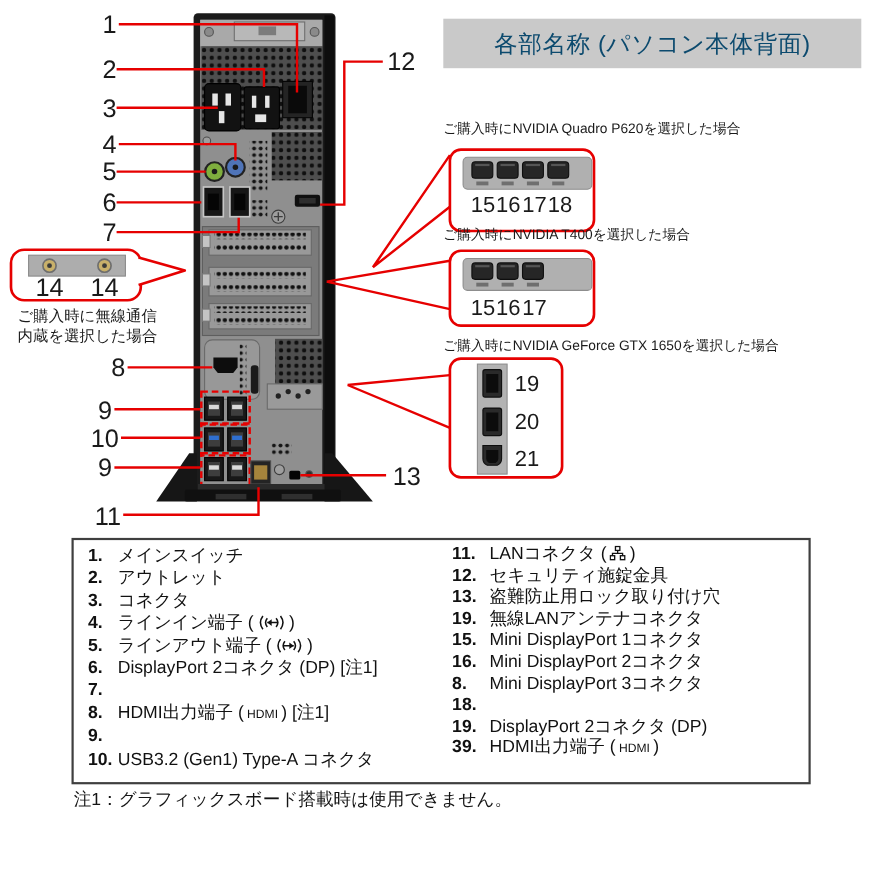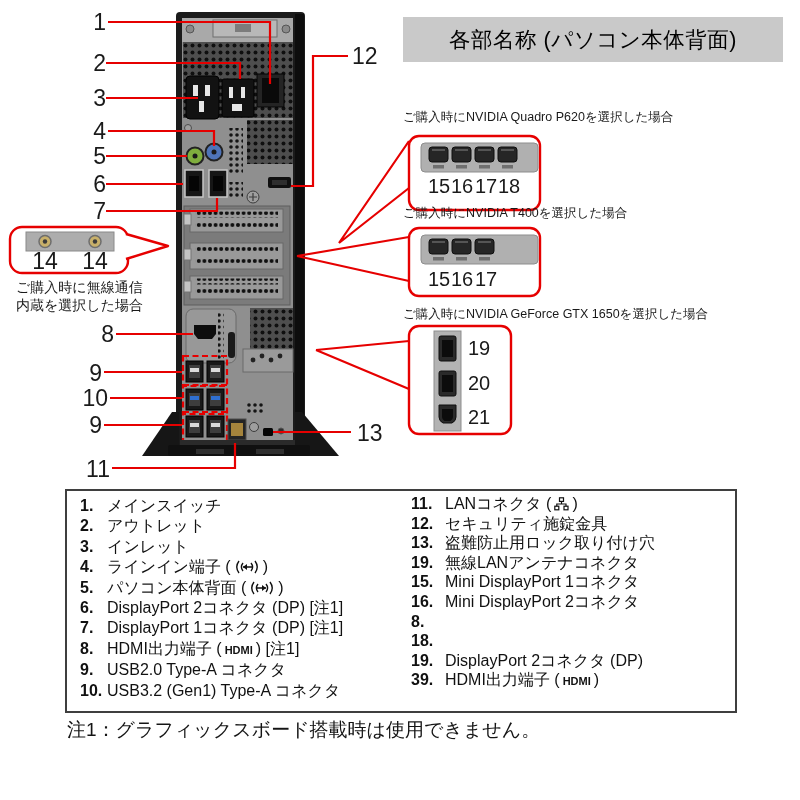--- a/index.html
+++ b/index.html
@@ -1,40 +1,40 @@
 <!DOCTYPE html>
 <html><head>
 <meta charset="utf-8">
 <style>
   html,body{margin:0;padding:0;background:#fff;}
   body{width:800px;height:800px;position:relative;overflow:hidden;
        font-family:"Liberation Sans","DejaVu Sans",sans-serif;color:#111;}
   .stage{position:absolute;inset:0;}
   .title{position:absolute;left:403px;top:17px;width:380px;height:45px;
          background:#c9c9c9;display:flex;align-items:center;justify-content:center;
-         font-size:21.5px;color:#000000;letter-spacing:.5px;}
+         font-size:21.5px;color:#0c4a6e;letter-spacing:.5px;}
   svg.diagram{position:absolute;left:0;top:0;}
   svg text{font-family:"Liberation Sans","DejaVu Sans",sans-serif;fill:#1a1a1a;}
   text.dn{font-size:23px;}
   text.gn{font-size:20px;}
   text.glabel{font-size:12.5px;}
   text.wnote{font-size:14px;}
   .legend{position:absolute;left:65px;top:489px;width:672px;height:224px;
           border:2px solid #3f3f3f;box-sizing:border-box;background:#fff;}
   .col{position:absolute;top:5px;}
   .col.left{left:13px;}
   .col.right{left:344px;top:3px;}
   .lrow{display:flex;align-items:baseline;font-size:16px;line-height:20.4px;white-space:nowrap;}
   .col.right .lrow{line-height:19.6px;}
   .num{font-weight:bold;min-width:27px;flex:none;}
   .col.right .num{min-width:34px;}
   .txt{display:inline;}
   .inline-icon{display:inline-block;vertical-align:-2px;margin:0 3px;}
-  .hdmi{font-weight:700;font-size:11px;letter-spacing:0;margin:0 3px;}
-  .footnote{position:absolute;left:67px;top:717px;font-size:19px;color:#141414;}
+  .hdmi{font-weight:400;font-size:11px;letter-spacing:0;margin:0 3px;}
+  .footnote{position:absolute;left:67px;top:717px;font-size:16px;color:#141414;}
 </style>
 </head>
 <body>
 
 <div class="stage">
 
   <div class="title">各部名称 (パソコン本体背面)</div>
 
   <svg class="diagram" width="800" height="490" viewBox="0 0 800 490">
     <defs>
@@ -309,51 +309,49 @@
       <div class="lrow">
           <b class="num">1.</b>
           <span class="txt">メインスイッチ</span>
         </div>
       <div class="lrow">
           <b class="num">2.</b>
           <span class="txt">アウトレット</span>
         </div>
       <div class="lrow">
           <b class="num">3.</b>
-          <span class="txt">インレット</span>
+          <span class="txt">コネクタ</span>
         </div>
       <div class="lrow">
           <b class="num">4.</b>
           <span class="txt"><span>ラインイン端子 (</span><svg class="inline-icon" width="26" height="14" viewBox="0 0 26 14">
               <path d="M5,1 Q0.5,7 5,13 M9,3 Q5.8,7 9,11 M21,1 Q25.5,7 21,13 M17,3 Q20.2,7 17,11 M9,7 H18" stroke="#111" stroke-width="1.4" fill="none"></path>
               <path d="M13,4 L9,7 L13,10 z" fill="#111"></path>
             </svg><span>)</span></span>
         </div>
       <div class="lrow">
           <b class="num">5.</b>
-          <span class="txt"><span>パソコン本体背面 (</span><svg class="inline-icon" width="26" height="14" viewBox="0 0 26 14">
+          <span class="txt"><span>ラインアウト端子 (</span><svg class="inline-icon" width="26" height="14" viewBox="0 0 26 14">
               <path d="M5,1 Q0.5,7 5,13 M9,3 Q5.8,7 9,11 M21,1 Q25.5,7 21,13 M17,3 Q20.2,7 17,11 M8,7 H17" stroke="#111" stroke-width="1.4" fill="none"></path>
               <path d="M13,4 L17,7 L13,10 z" fill="#111"></path>
             </svg><span>)</span></span>
         </div>
       <div class="lrow">
           <b class="num">6.</b>
           <span class="txt">DisplayPort 2コネクタ (DP) [注1]</span>
         </div>
       <div class="lrow">
           <b class="num">7.</b>
-          <span class="txt">DisplayPort 1コネクタ (DP) [注1]</span>
         </div>
       <div class="lrow">
           <b class="num">8.</b>
           <span class="txt"><span>HDMI出力端子 (</span><span class="hdmi">HDMI</span><span>) [注1]</span></span>
         </div>
       <div class="lrow">
           <b class="num">9.</b>
-          <span class="txt">USB2.0 Type-A コネクタ</span>
         </div>
       <div class="lrow">
           <b class="num">10.</b>
           <span class="txt">USB3.2 (Gen1) Type-A コネクタ</span>
         </div>
     </div>
     <div class="col right">
       <div class="lrow">
           <b class="num">11.</b>
           <span class="txt"><span>LANコネクタ (</span><svg class="inline-icon" width="15" height="14" viewBox="0 0 15 14">
@@ -380,20 +378,21 @@
       <div class="lrow">
           <b class="num">15.</b>
           <span class="txt">Mini DisplayPort 1コネクタ</span>
         </div>
       <div class="lrow">
           <b class="num">16.</b>
           <span class="txt">Mini DisplayPort 2コネクタ</span>
         </div>
       <div class="lrow">
           <b class="num">8.</b>
+          <span class="txt">Mini DisplayPort 3コネクタ</span>
         </div>
       <div class="lrow">
           <b class="num">18.</b>
         </div>
       <div class="lrow">
           <b class="num">19.</b>
           <span class="txt">DisplayPort 2コネクタ (DP)</span>
         </div>
       <div class="lrow">
           <b class="num">39.</b>

